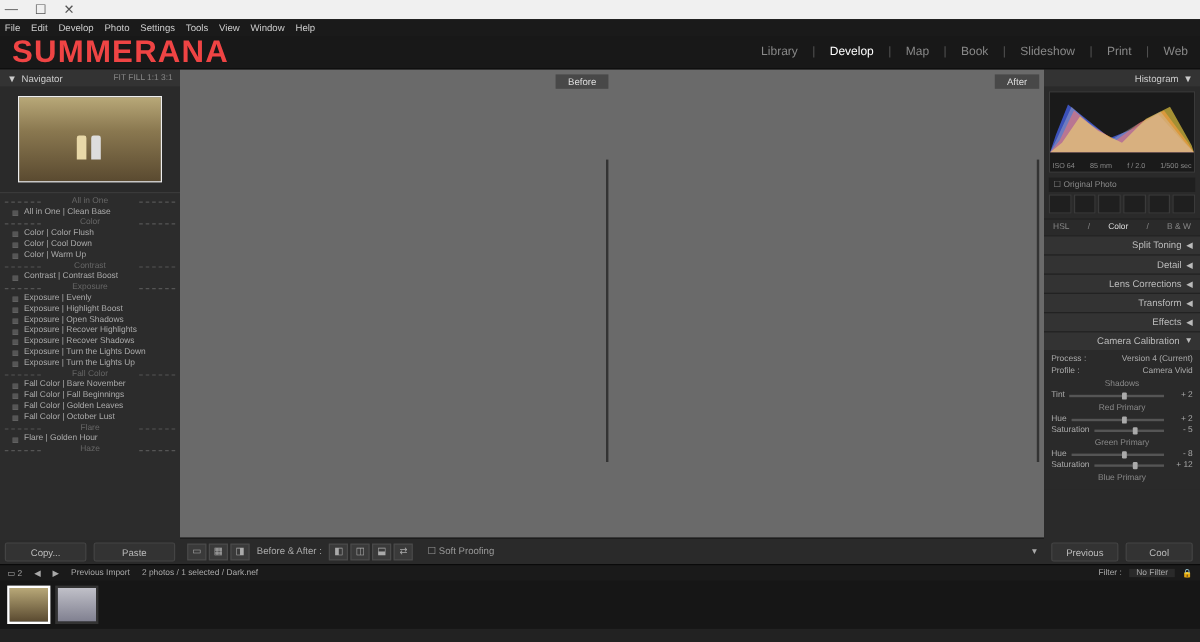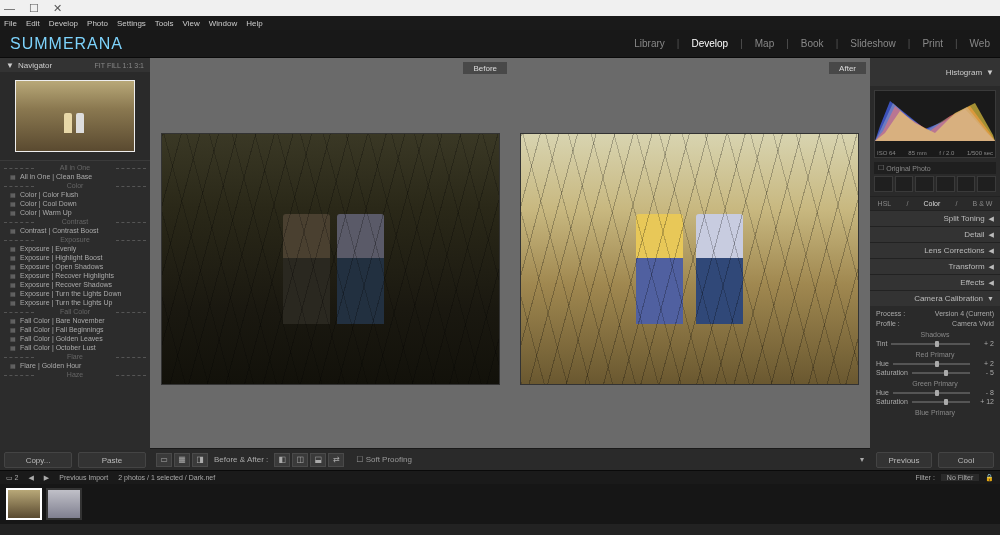--- a/index.html
+++ b/index.html
@@ -9,21 +9,21 @@
 .titlebar { height: 16px; background: #f0f0f0; display: flex; align-items: center; padding: 0 4px; color: #333; font-size: 8px; }
 .titlebar .title { flex: 1; }
 .titlebar .wincontrols { display: flex; gap: 14px; font-size: 11px; color: #555; }
 
 
 .menubar { height: 14px; background: #1a1a1a; display: flex; align-items: center; padding: 0 4px; color: #ccc; font-size: 8px; gap: 9px; }
 .menubar span { cursor: default; }
 
 
 .idrow { height: 28px; background: #181818; display: flex; align-items: center; padding: 0 10px; border-bottom: 1px solid #0a0a0a; }
-.idrow .brand { font-size: 16px; font-weight: 400; letter-spacing: 1px; color: #7dd3fc; }
+.idrow .brand { font-size: 26px; font-weight: 700; letter-spacing: 1px; color: #ef4444; }
 .idrow .modules { margin-left: auto; display: flex; gap: 12px; font-size: 10px; color: #888; }
 .idrow .modules span.active { color: #fff; }
 .idrow .modules .sep { color: #555; }
 
 
 .main { display: flex; height: 412px; }
 .leftpanel { width: 150px; background: #2a2a2a; display: flex; flex-direction: column; }
 .navhdr { height: 14px; background: #333; display: flex; align-items: center; padding: 0 6px; font-size: 8px; color: #ccc; }
 .navhdr .collapse-icon { margin-right: 4px; }
 .navhdr .spacer { flex: 1; }
@@ -42,21 +42,21 @@
 .presetlist .divider::after { right: 0; }
 .presetlist .item { padding: 1px 2px 1px 16px; white-space: nowrap; overflow: hidden; text-overflow: ellipsis; position: relative; }
 .presetlist .item::before { content: "▦"; position: absolute; left: 6px; font-size: 6px; color: #777; }
 
 .leftbtns { height: 20px; display: flex; gap: 6px; padding: 2px 4px; }
 .leftbtns button { flex: 1; background: #333; border: 1px solid #444; color: #bbb; font-size: 8px; border-radius: 2px; }
 
 
 .center { flex: 1; background: #6a6a6a; display: flex; flex-direction: column; position: relative; }
 .compare { flex: 1; display: flex; gap: 6px; padding: 4px; }
-.pane { flex: 1; display: flex; flex-direction: column; }
+.pane { flex: 1; display: flex; flex-direction: column; align-items: flex-end; }
 .pane .label { height: 12px; background: #484848; margin-left: auto; padding: 0 10px; font-size: 8px; color: #ddd; display: flex; align-items: center; }
 .beforepane .label { margin-left: auto; }
 .imgwrap { flex: 1; display: flex; align-items: center; justify-content: center; }
 .imgbox { width: 96%; height: 68%; position: relative; border: 1px solid #333; }
 .imgbox.dark { background: linear-gradient(to bottom, #3a3825 0%, #2a2818 30%, #1a1810 70%, #12110a 100%); }
 .imgbox.bright { background: linear-gradient(to bottom, #d8d4b0 0%, #c8b880 30%, #a08850 60%, #6a5830 100%); }
 .person { position: absolute; top: 32%; width: 14%; height: 44%; border-radius: 3px 3px 0 0; }
 .imgbox.dark .p1 { left: 36%; background: linear-gradient(to bottom, #4a4030 40%, #2a2820 40%); }
 .imgbox.dark .p2 { left: 52%; background: linear-gradient(to bottom, #5a5a68 40%, #223040 40%); }
 .imgbox.bright .p1 { left: 34%; background: linear-gradient(to bottom, #e8c858 40%, #5060a0 40%); }
@@ -69,21 +69,21 @@
 
 .toolbar { height: 22px; background: #2a2a2a; display: flex; align-items: center; padding: 0 6px; gap: 6px; font-size: 8px; color: #aaa; border-top: 1px solid #1a1a1a; }
 .toolbar .tbtn { width: 16px; height: 14px; background: #3a3a3a; border: 1px solid #4a4a4a; display: flex; align-items: center; justify-content: center; font-size: 8px; }
 .toolbar .group { display: flex; gap: 2px; }
 .toolbar .proof { margin-left: 6px; color: #999; }
 .toolbar .proof::before { content: "☐ "; }
 .toolbar .right { margin-left: auto; }
 
 
 .rightpanel { width: 130px; background: #2a2a2a; display: flex; flex-direction: column; font-size: 8px; }
-.histhdr { height: 14px; background: #333; display: flex; align-items: center; justify-content: flex-end; padding: 14px 6px; color: #ccc; }
+.histhdr { height: 14px; background: #333; display: flex; align-items: center; justify-content: flex-end; padding: 0 6px; color: #ccc; }
 .histhdr .collapse-icon { margin-left: 4px; }
 .histogram { height: 68px; background: #1a1a1a; margin: 4px; position: relative; border: 1px solid #3a3a3a; overflow: hidden; }
 .histogram svg { width: 100%; height: 50px; }
 .histmeta { position: absolute; bottom: 1px; left: 2px; right: 2px; display: flex; justify-content: space-between; font-size: 6px; color: #888; }
 .origphoto { height: 12px; margin: 0 4px 2px; background: #1f1f1f; display: flex; align-items: center; padding: 0 4px; font-size: 7px; color: #888; }
 .origphoto::before { content: "☐ "; margin-right: 2px; }
 .toolstrip { height: 16px; margin: 0 4px 4px; display: flex; gap: 2px; }
 .toolstrip .tb { flex: 1; background: #1f1f1f; border: 1px solid #3a3a3a; }
 
 .panelsection { height: 16px; background: #333; display: flex; align-items: center; justify-content: flex-end; padding: 0 6px; color: #bbb; border-top: 1px solid #222; font-size: 8px; }

